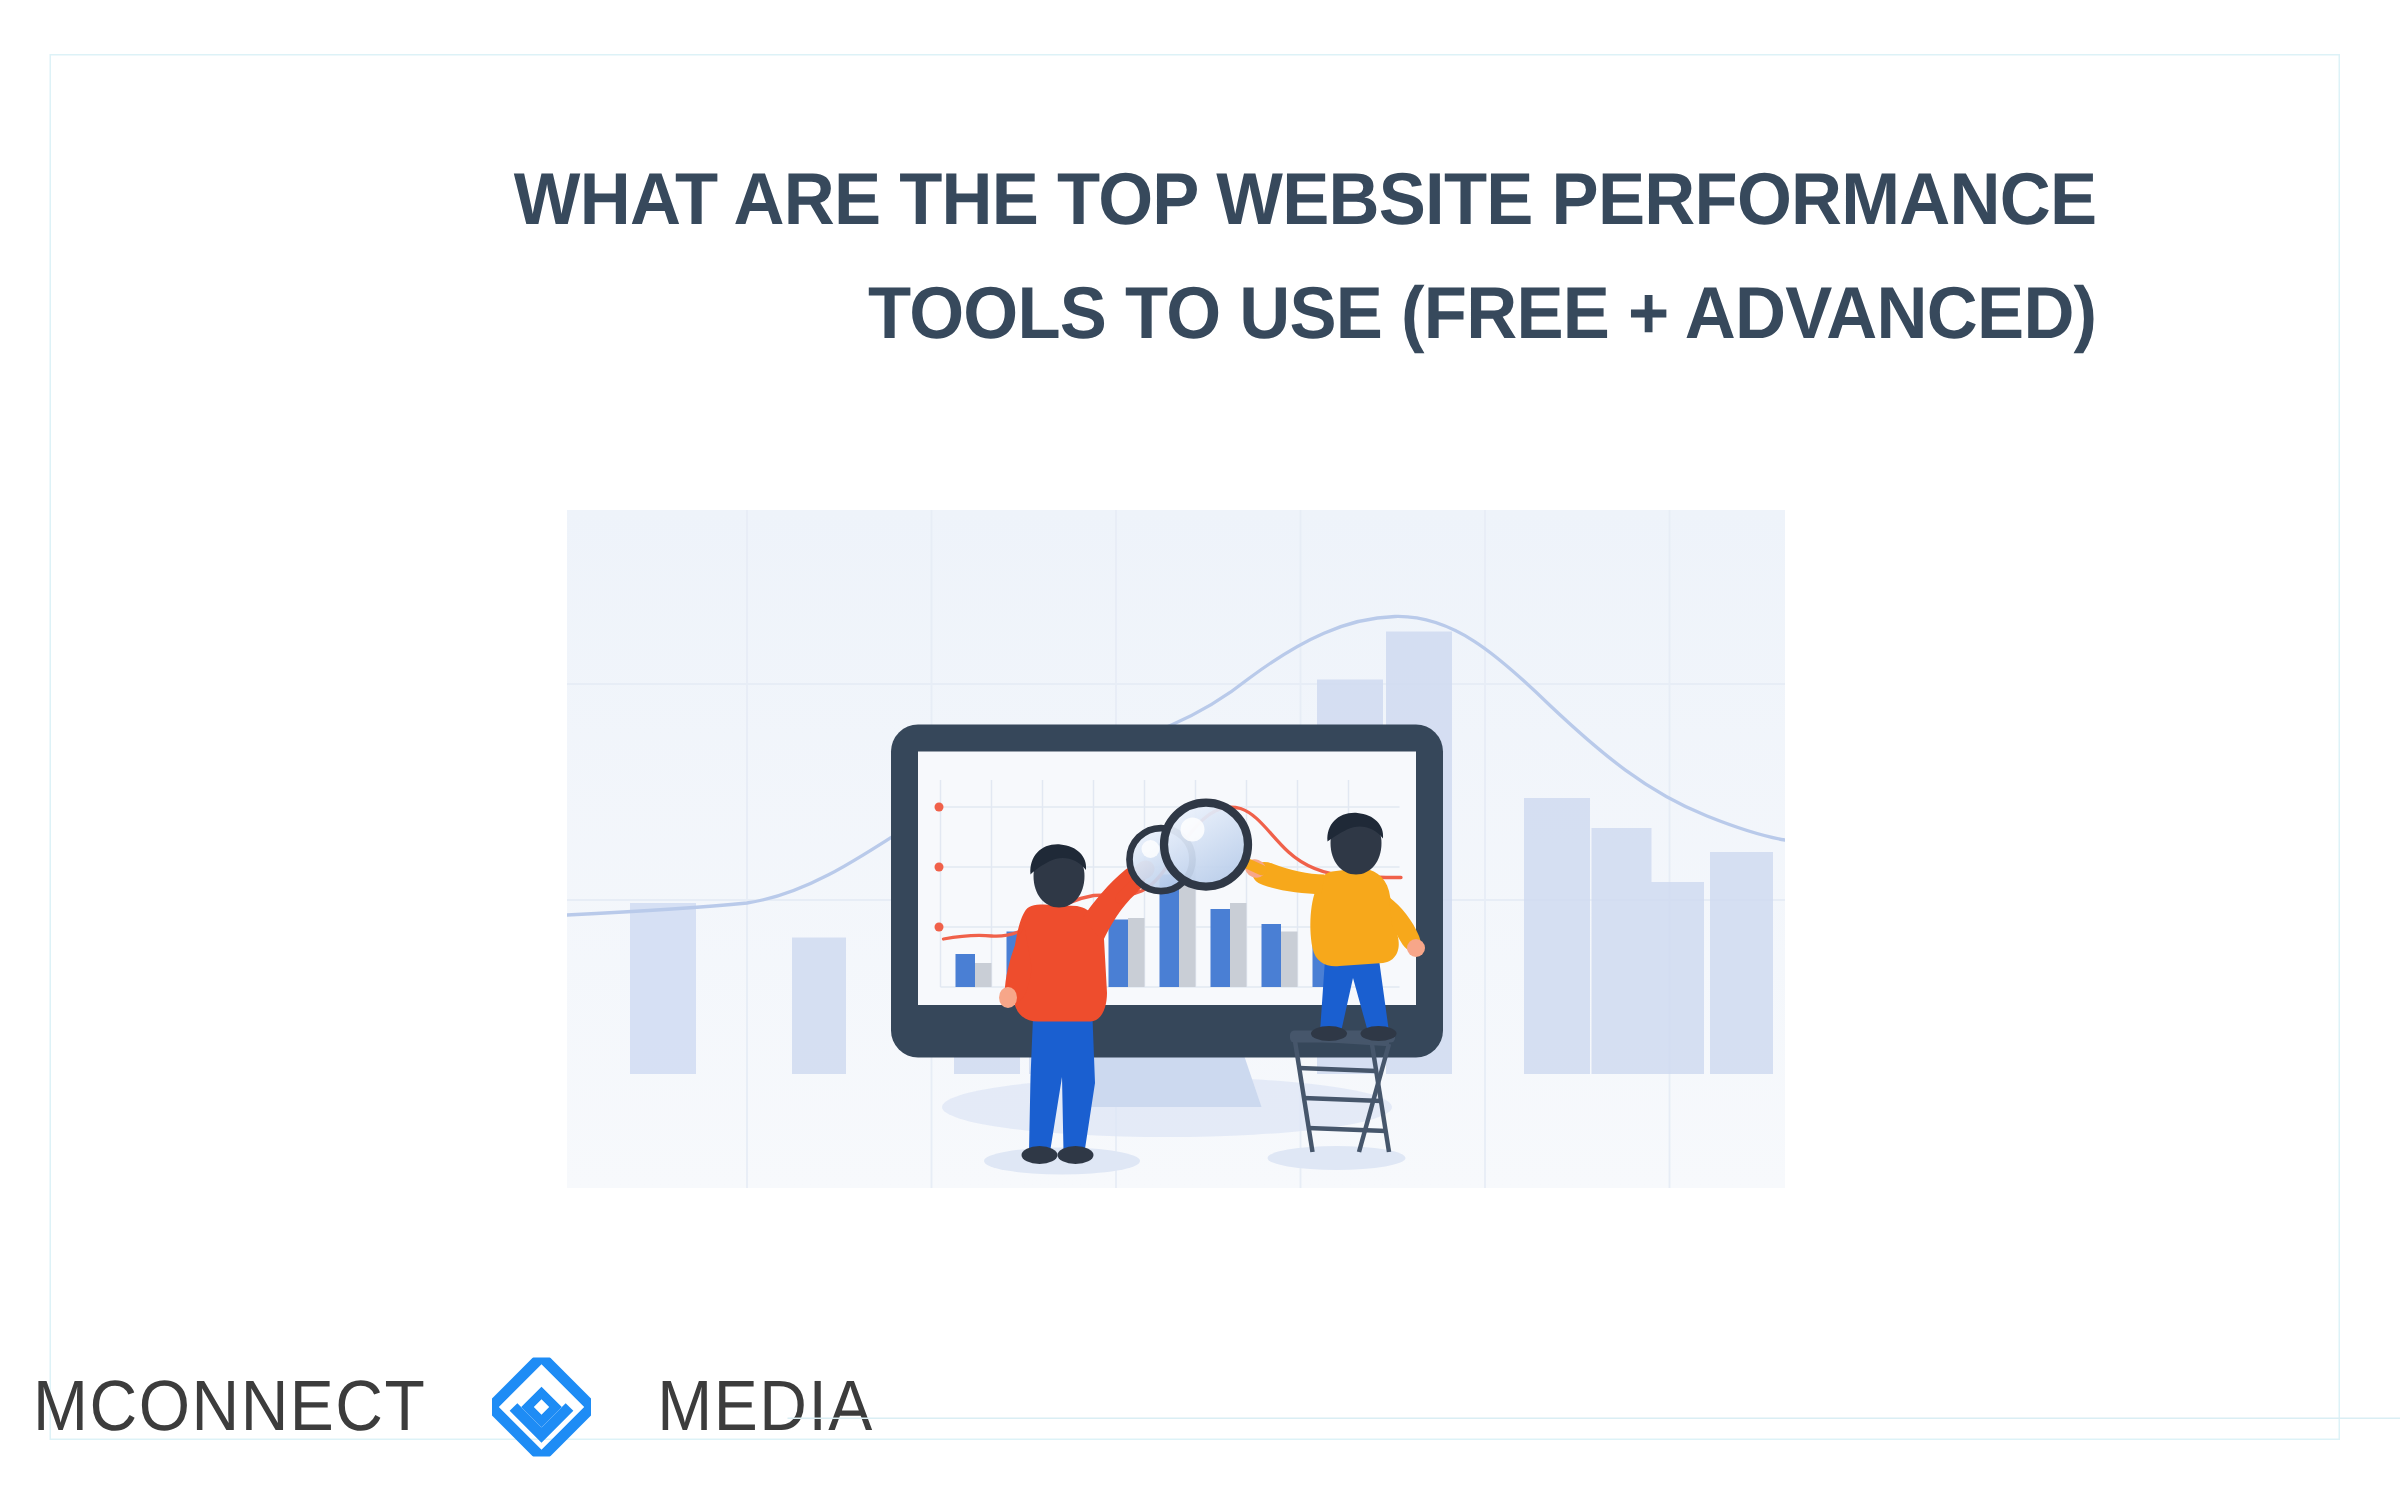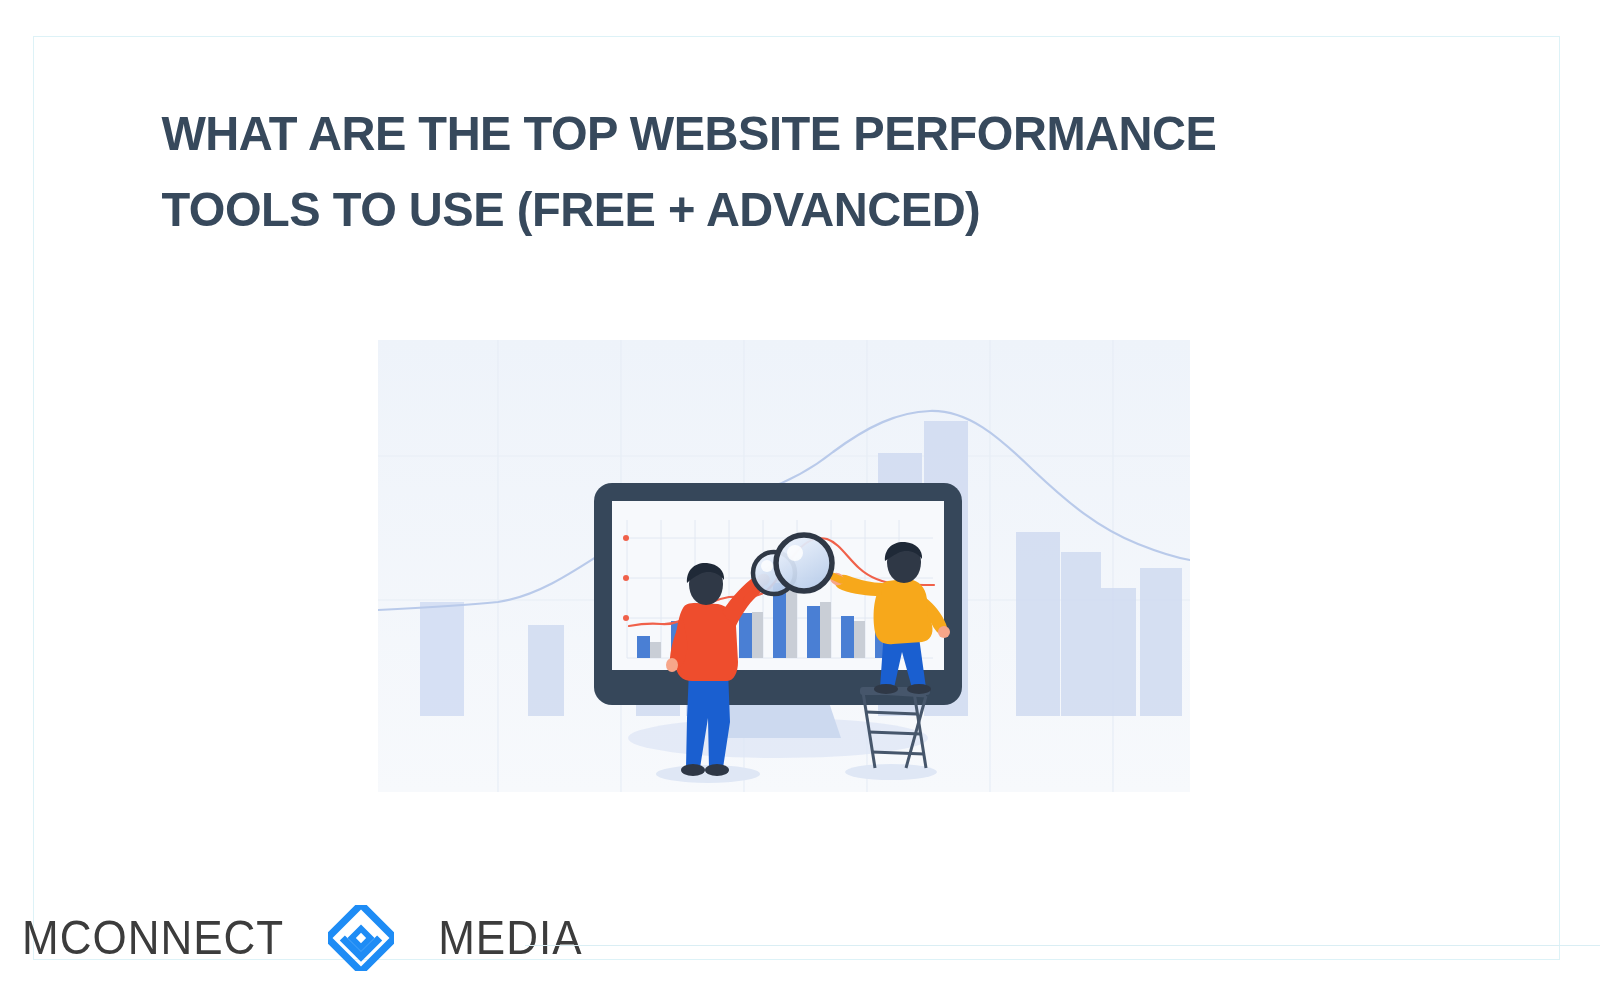--- a/index.html
+++ b/index.html
@@ -23,24 +23,24 @@
     width: 1527px;
     height: 924px;
     border: 1px solid #ddf2f7;
     box-sizing: border-box;
     pointer-events: none;
   }
 
   
   .title-block {
     position: absolute;
-    left: 136px;
+    left: 153px;
     top: 95px;
     width: 1270px;
-    text-align: left;
+    text-align: right;
   }
   .title-line {
     color: #37495c;
     font-size: 49px;
     font-weight: bold;
     letter-spacing: -0.5px;
     line-height: 76px;
     white-space: nowrap;
     font-stretch: condensed;
     transform: scaleX(0.96);

